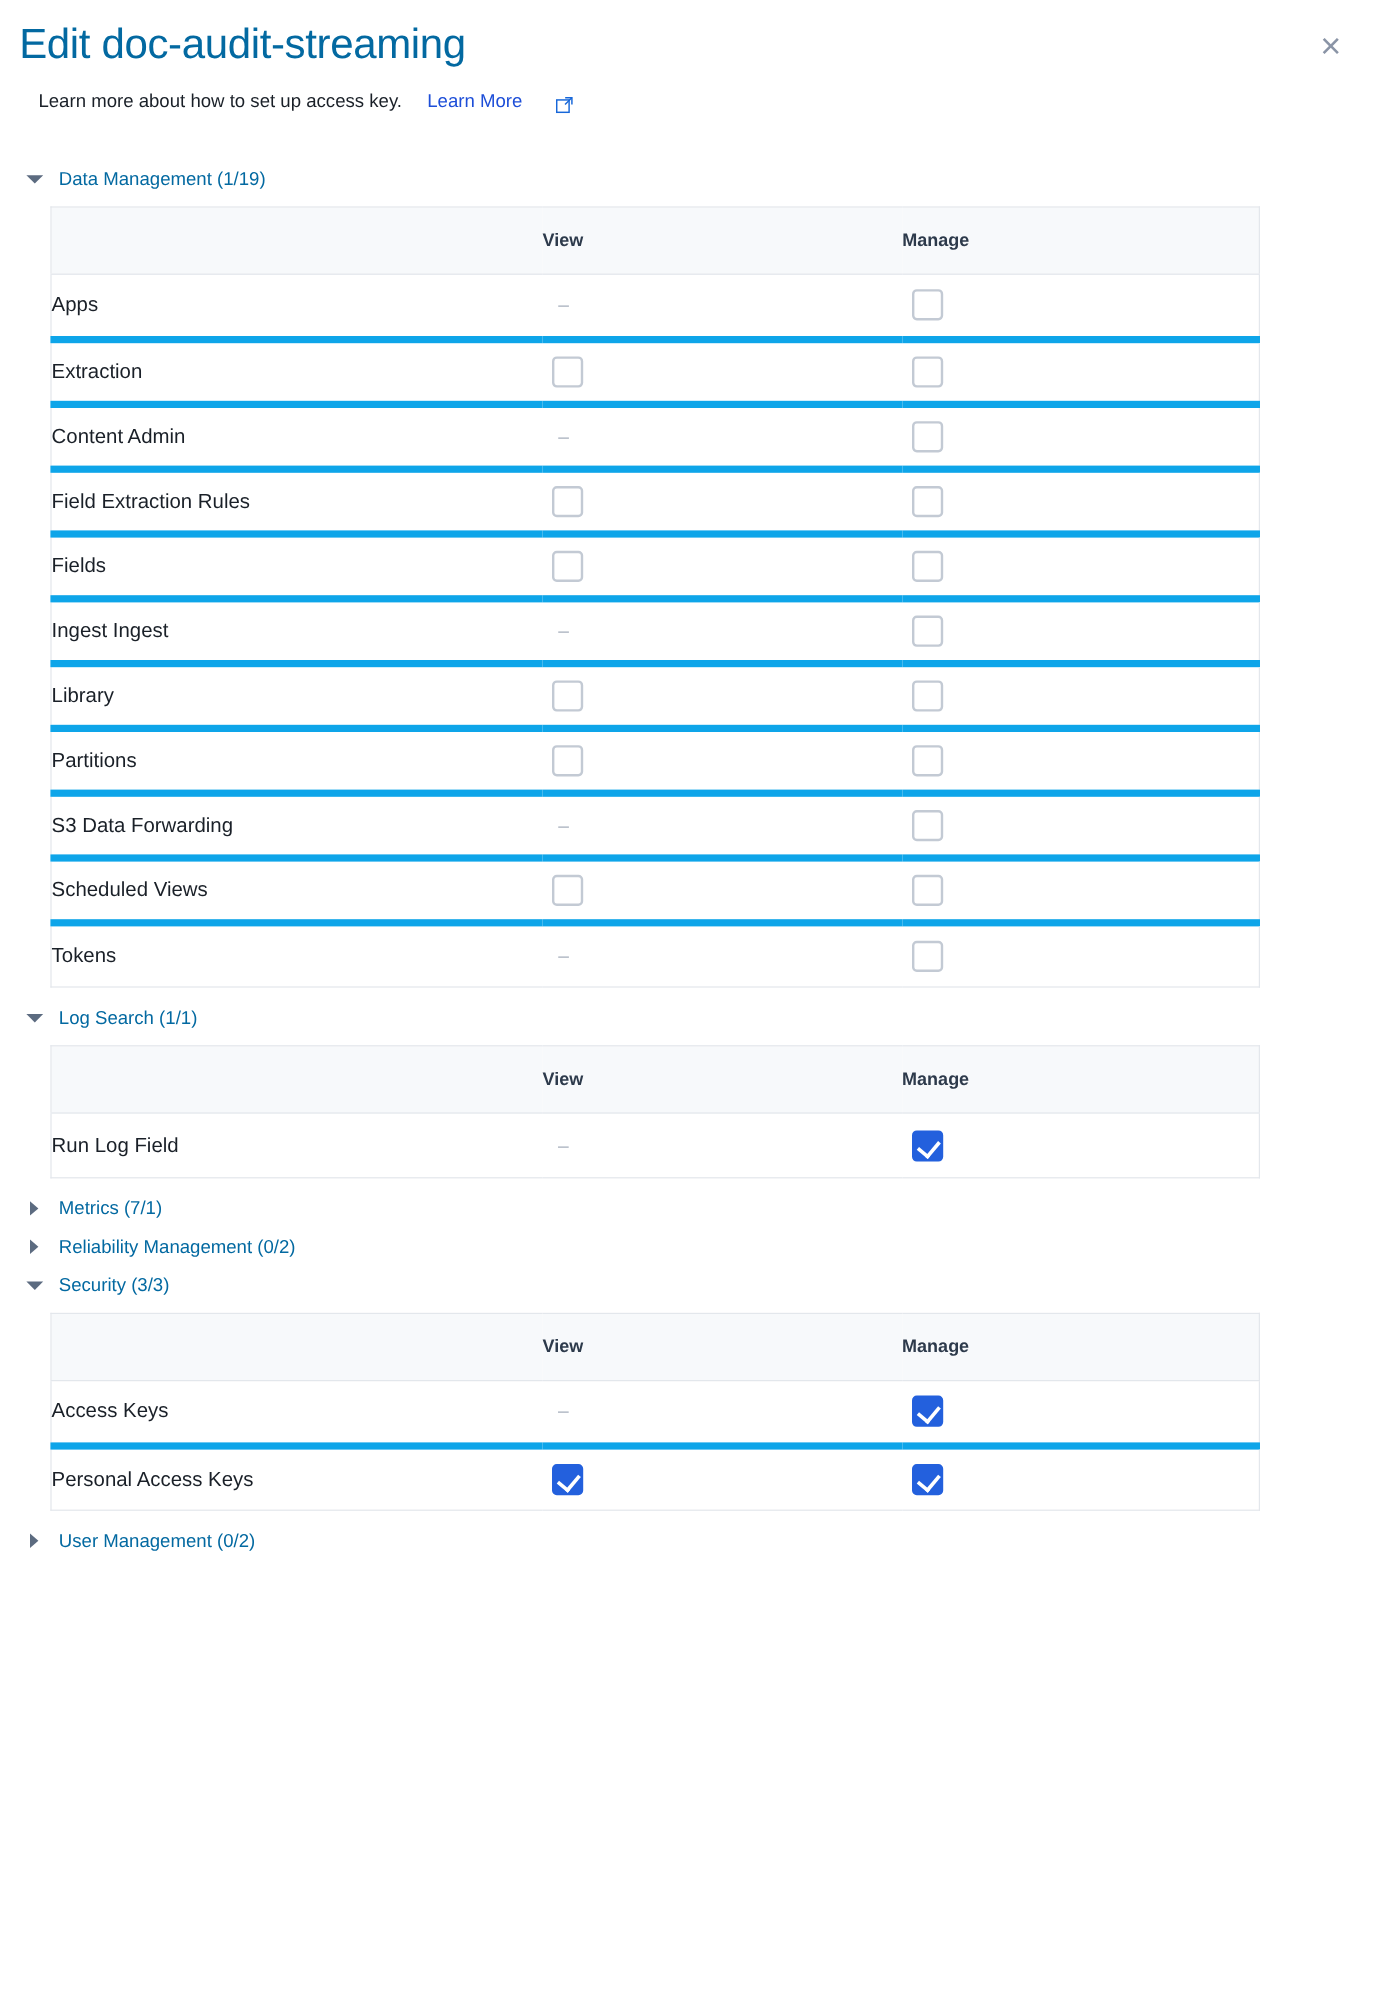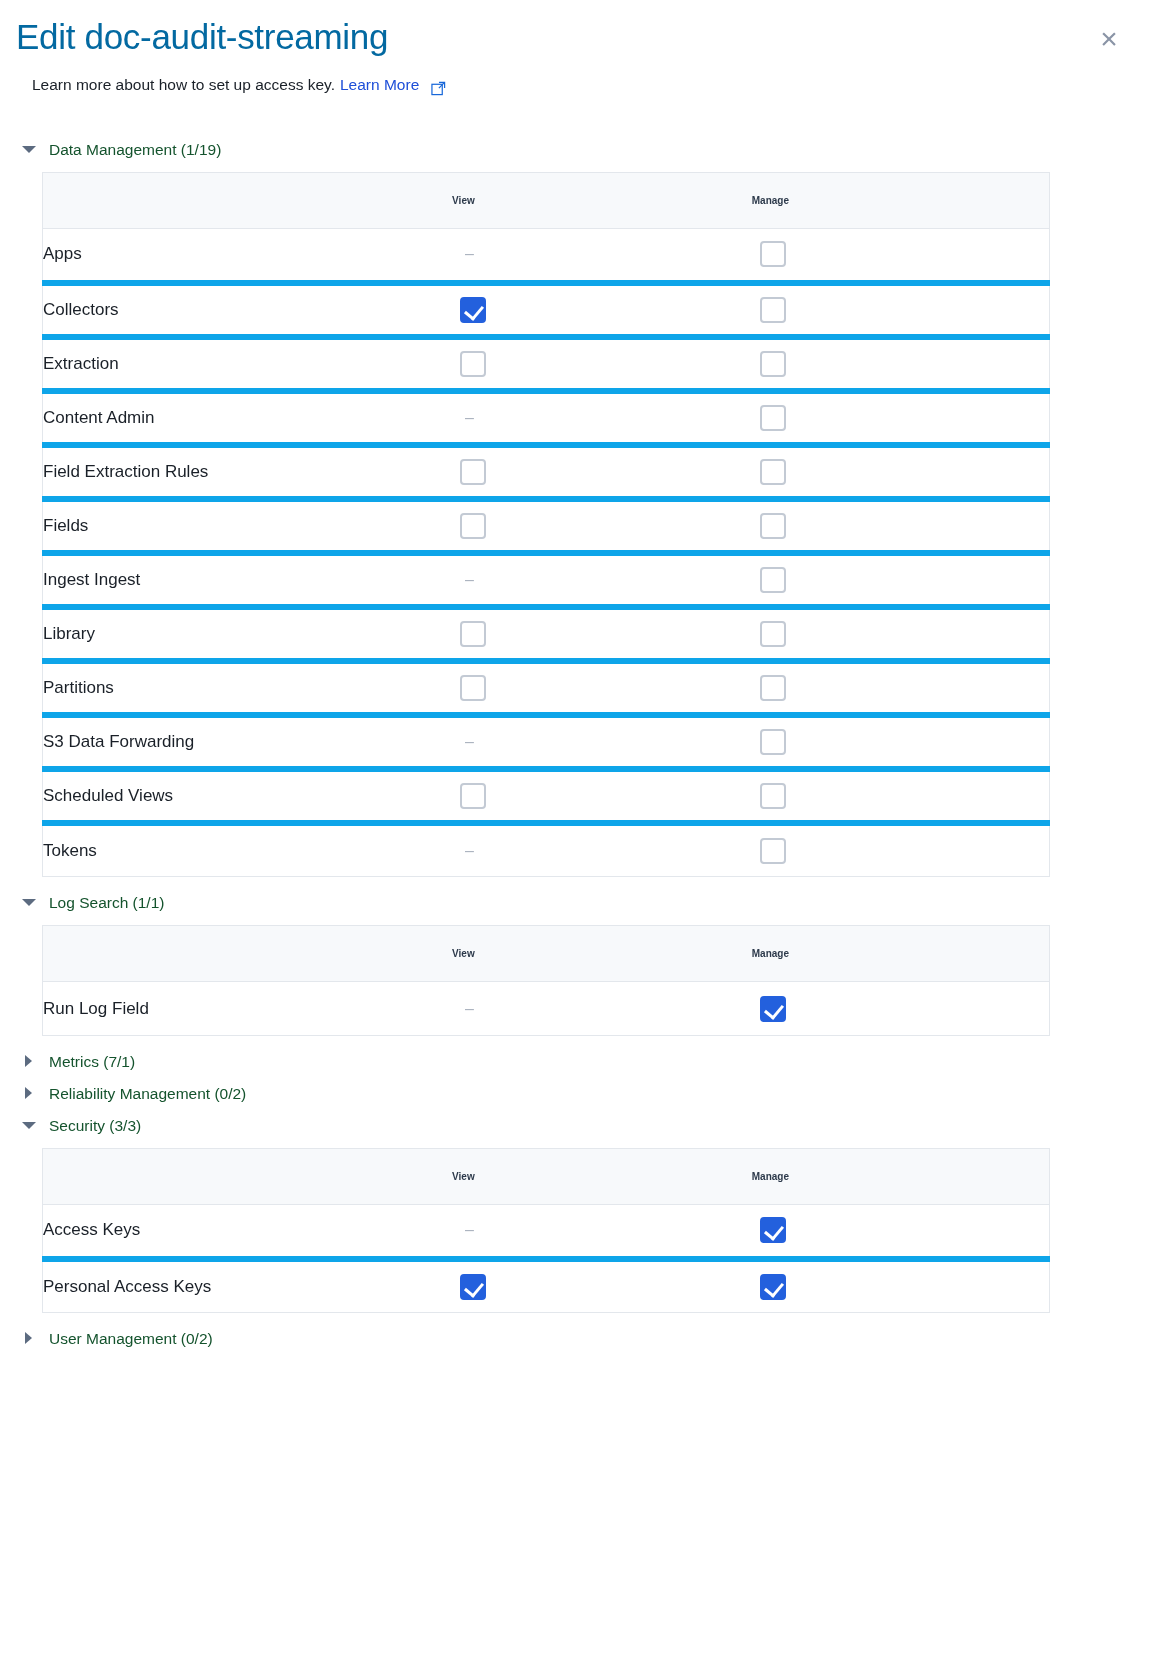--- a/index.html
+++ b/index.html
@@ -50,21 +50,21 @@
     padding: 0;
     font-family: "Liberation Sans", sans-serif;
   }
   .subtitle {
     margin: 14px 0 15px 16px;
     font-size: 15.5px;
     color: #1a2028;
     line-height: 22px;
     display: flex;
     align-items: center;
-    gap: 0;
+    gap: 16px;
   }
   .subtitle .learn-link {
     color: #1d4ed8;
     text-decoration: none;
     cursor: pointer;
     margin-left: 5px;
   }
   .ext-icon {
     display: inline-block;
     margin-left: 12px;
@@ -104,34 +104,34 @@
   }
   .caret.collapsed::before {
     left: 3px; top: 0;
     border-left: 7px solid #5c6b80;
     border-right: 0;
     border-top: 6px solid transparent;
     border-bottom: 6px solid transparent;
   }
   .section-label {
     font-size: 15.5px;
-    color: #14532d;
+    color: #0369a1;
     font-weight: 400;
   }
   
   .perm-table {
     width: 1008px;
     margin: 6px 0 10px 26px;
     border: 1px solid #e3e7ec;
     border-collapse: collapse;
     background: #fff;
   }
   .perm-table thead th {
     background: #f7f9fb;
-    font-size: 10px;
+    font-size: 15px;
     font-weight: bold;
     color: #2d3a4b;
     text-align: left;
     padding: 16px 0 16px 0;
     border-bottom: 1px solid #e3e7ec;
     height: 56px;
   }
   .col-name { width: 410px; padding-left: 40px !important; }
   .col-view { width: 300px; }
   .col-manage { width: 298px; }
@@ -216,25 +216,20 @@
               <th class="col-manage">Manage</th>
             </tr>
           </thead>
           <tbody>
             <tr>
               <td class="cell-name">Apps</td>
               <td class="cell-ctrl"><span class="dash">–</span></td>
               <td class="cell-ctrl"><span class="cb"></span></td>
             </tr>
             <tr>
-              <td class="cell-name">Collectors</td>
-              <td class="cell-ctrl"><span class="cb checked"></span></td>
-              <td class="cell-ctrl"><span class="cb"></span></td>
-            </tr>
-            <tr>
               <td class="cell-name">Extraction</td>
               <td class="cell-ctrl"><span class="cb"></span></td>
               <td class="cell-ctrl"><span class="cb"></span></td>
             </tr>
             <tr>
               <td class="cell-name">Content Admin</td>
               <td class="cell-ctrl"><span class="dash">–</span></td>
               <td class="cell-ctrl"><span class="cb"></span></td>
             </tr>
             <tr>

